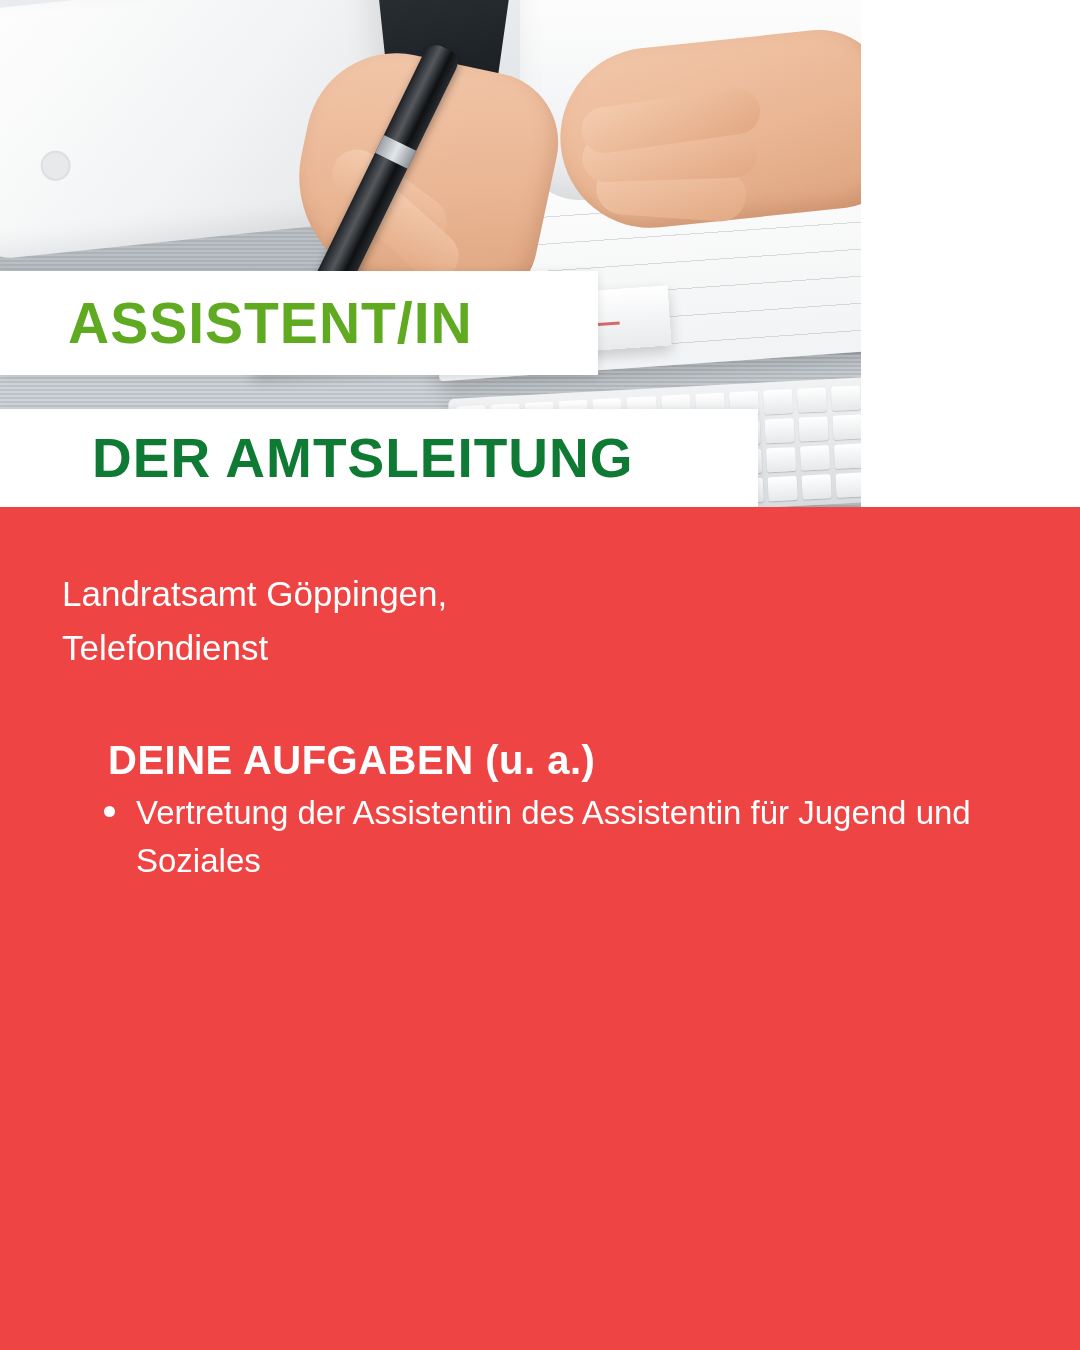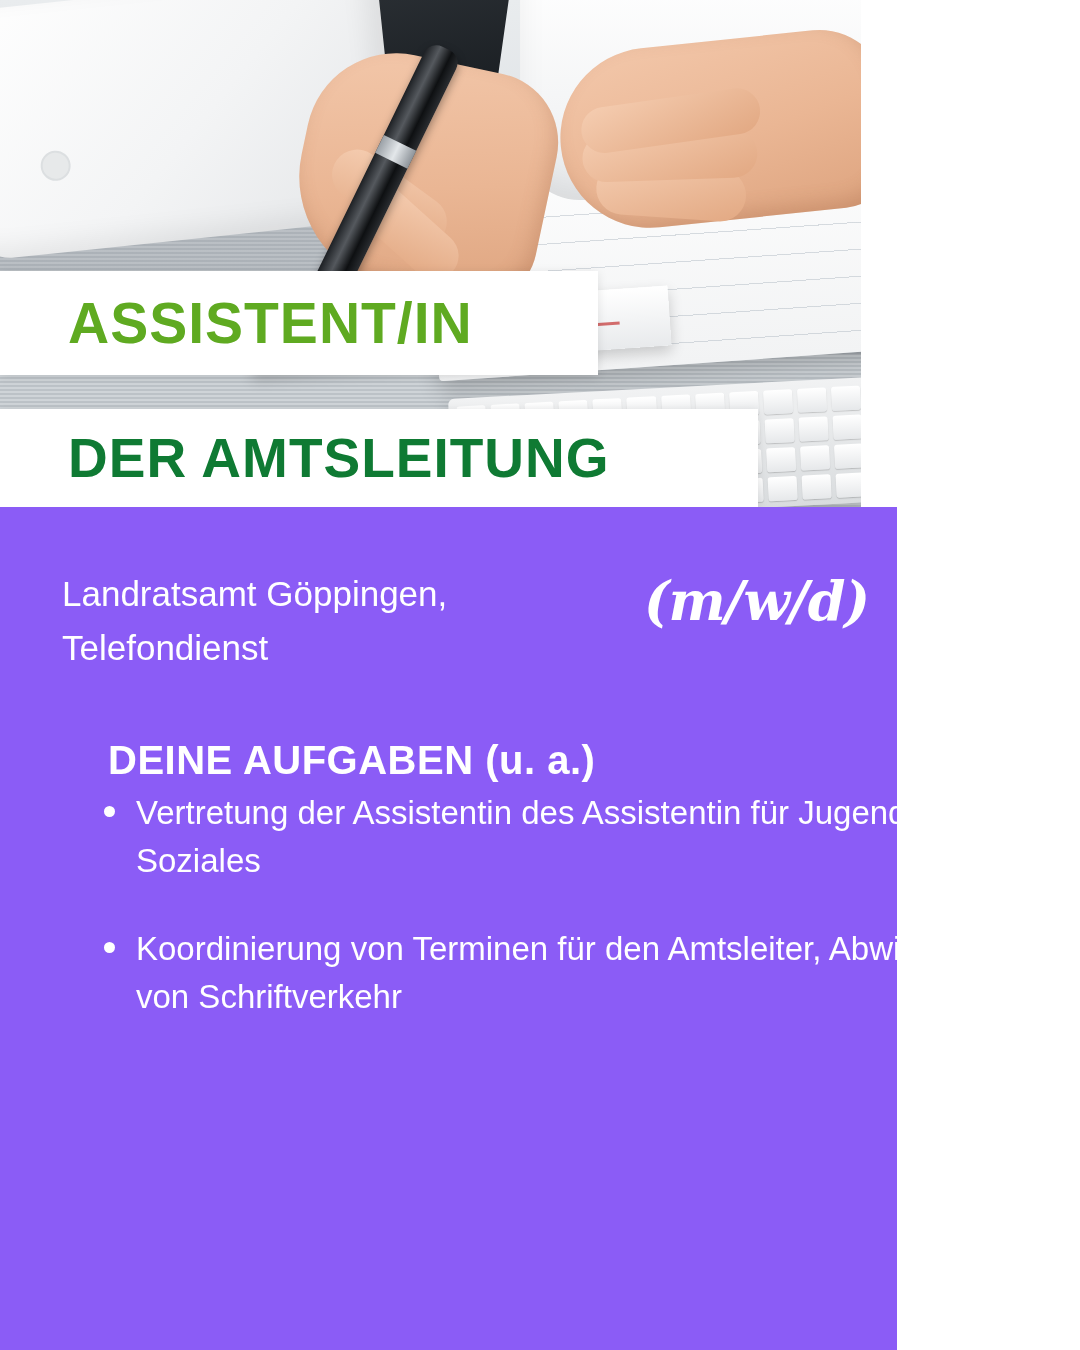--- a/index.html
+++ b/index.html
@@ -236,28 +236,29 @@
     letter-spacing: 1px;
     color: #5faa21;
     white-space: nowrap;
   }
   .title-2 {
     font-size: 55px;
     font-weight: 700;
     letter-spacing: 1px;
     color: #0f7a33;
     white-space: nowrap;
+    margin-left: 24px;
   }
 
   
   .green {
     position: absolute;
     left: 0; top: 507px;
-    width: 897px; height: 843px;
-    background: #8b5cf6;
+    width: 1080px; height: 843px;
+    background: #ef4444;
   }
   .org {
     position: absolute;
     left: 62px; top: 60px;
     width: 600px;
     color: #ffffff;
     font-size: 35px;
     line-height: 1.55;
     font-weight: 400;
   }
@@ -421,23 +422,21 @@
     </div>
   </div>
 
   <div class="green">
 
     <div class="org">
       <div>Landratsamt Göppingen,</div>
       <div>Telefondienst</div>
     </div>
 
-    <div class="mwd">(m/w/d)</div>
 
     <div class="section-head">DEINE AUFGABEN (u. a.)</div>
 
     <ul class="tasks">
       <li>Vertretung der Assistentin des Assistentin für Jugend und Soziales</li>
-      <li>Koordinierung von Terminen für den Amtsleiter, Abwicklung von Schriftverkehr</li>
     </ul>
 
   </div>
 </div>
 
 </body></html>

